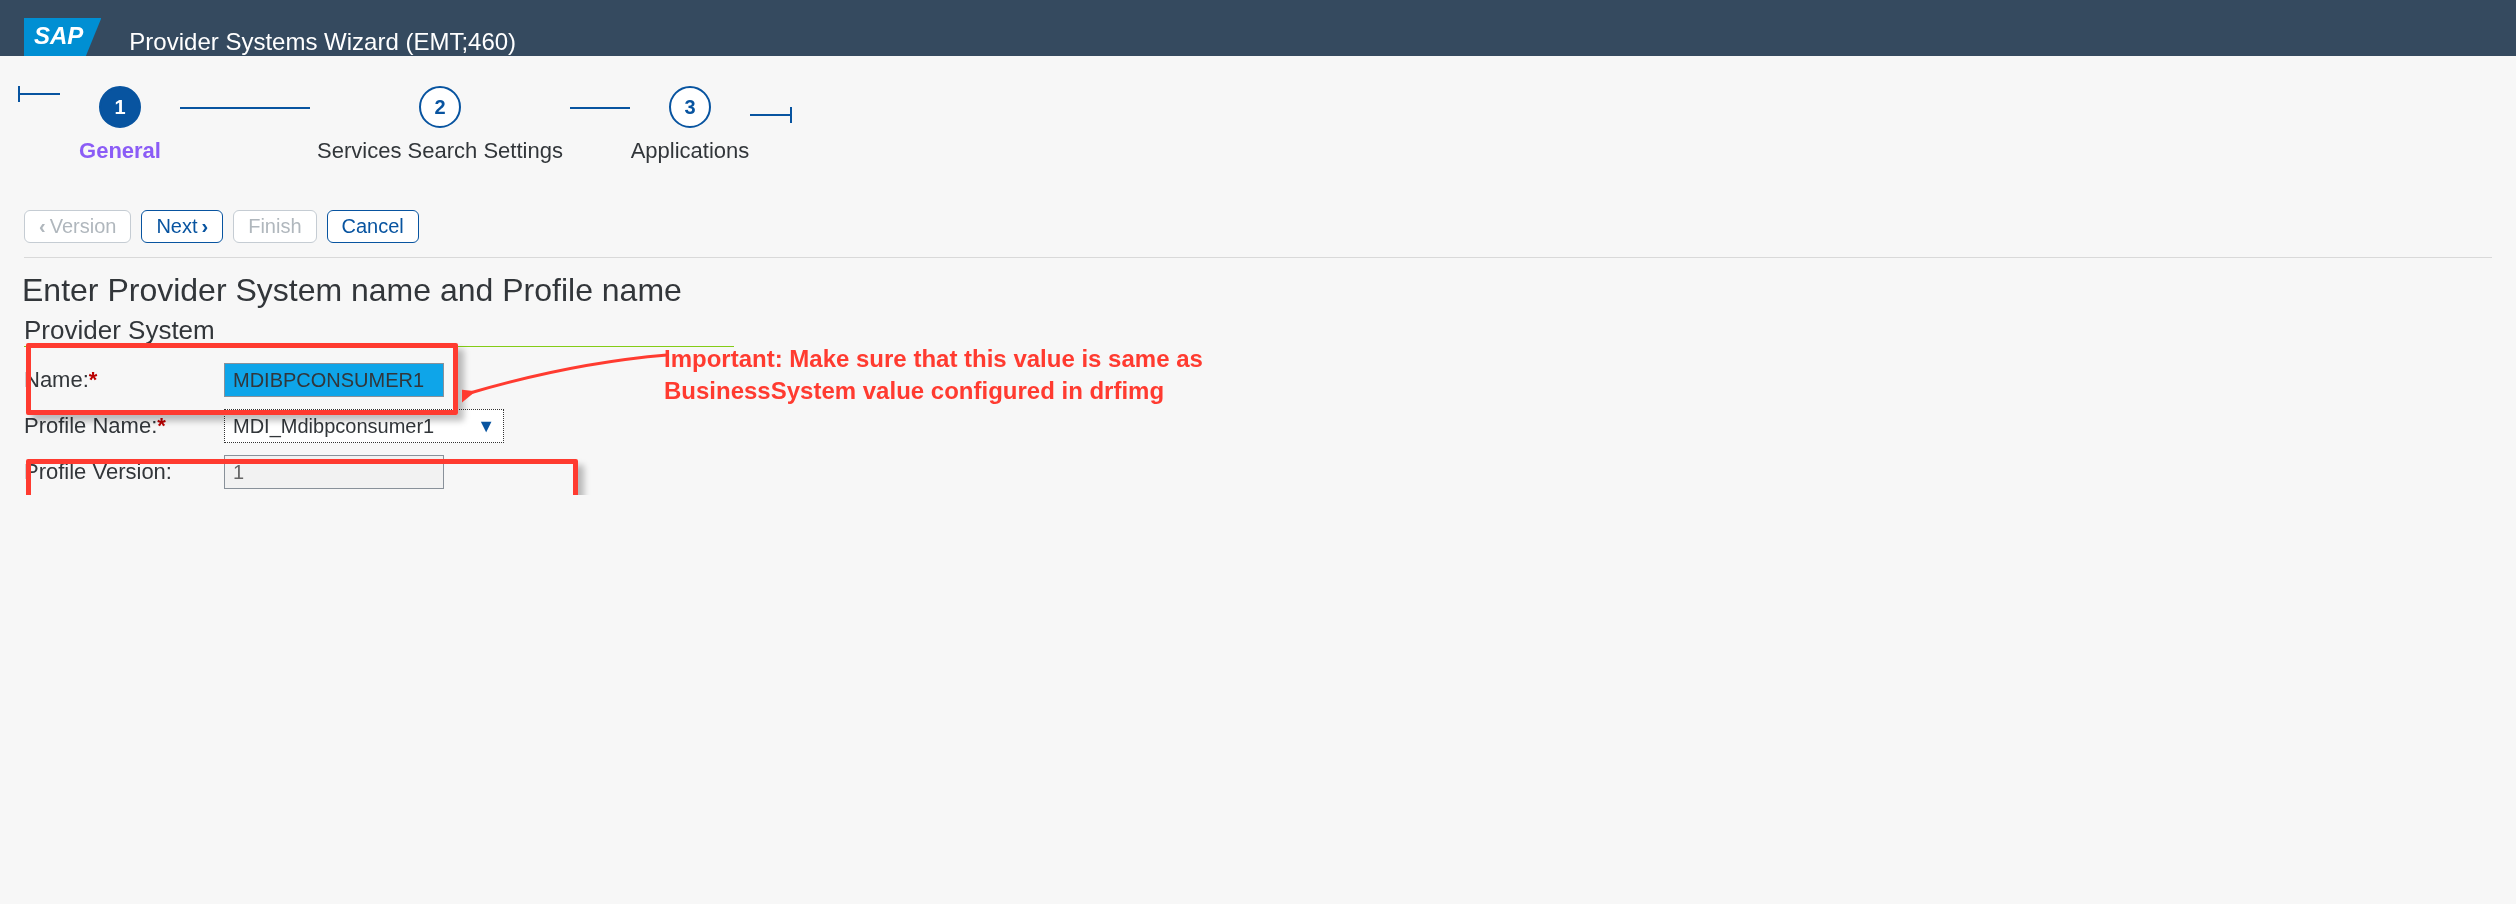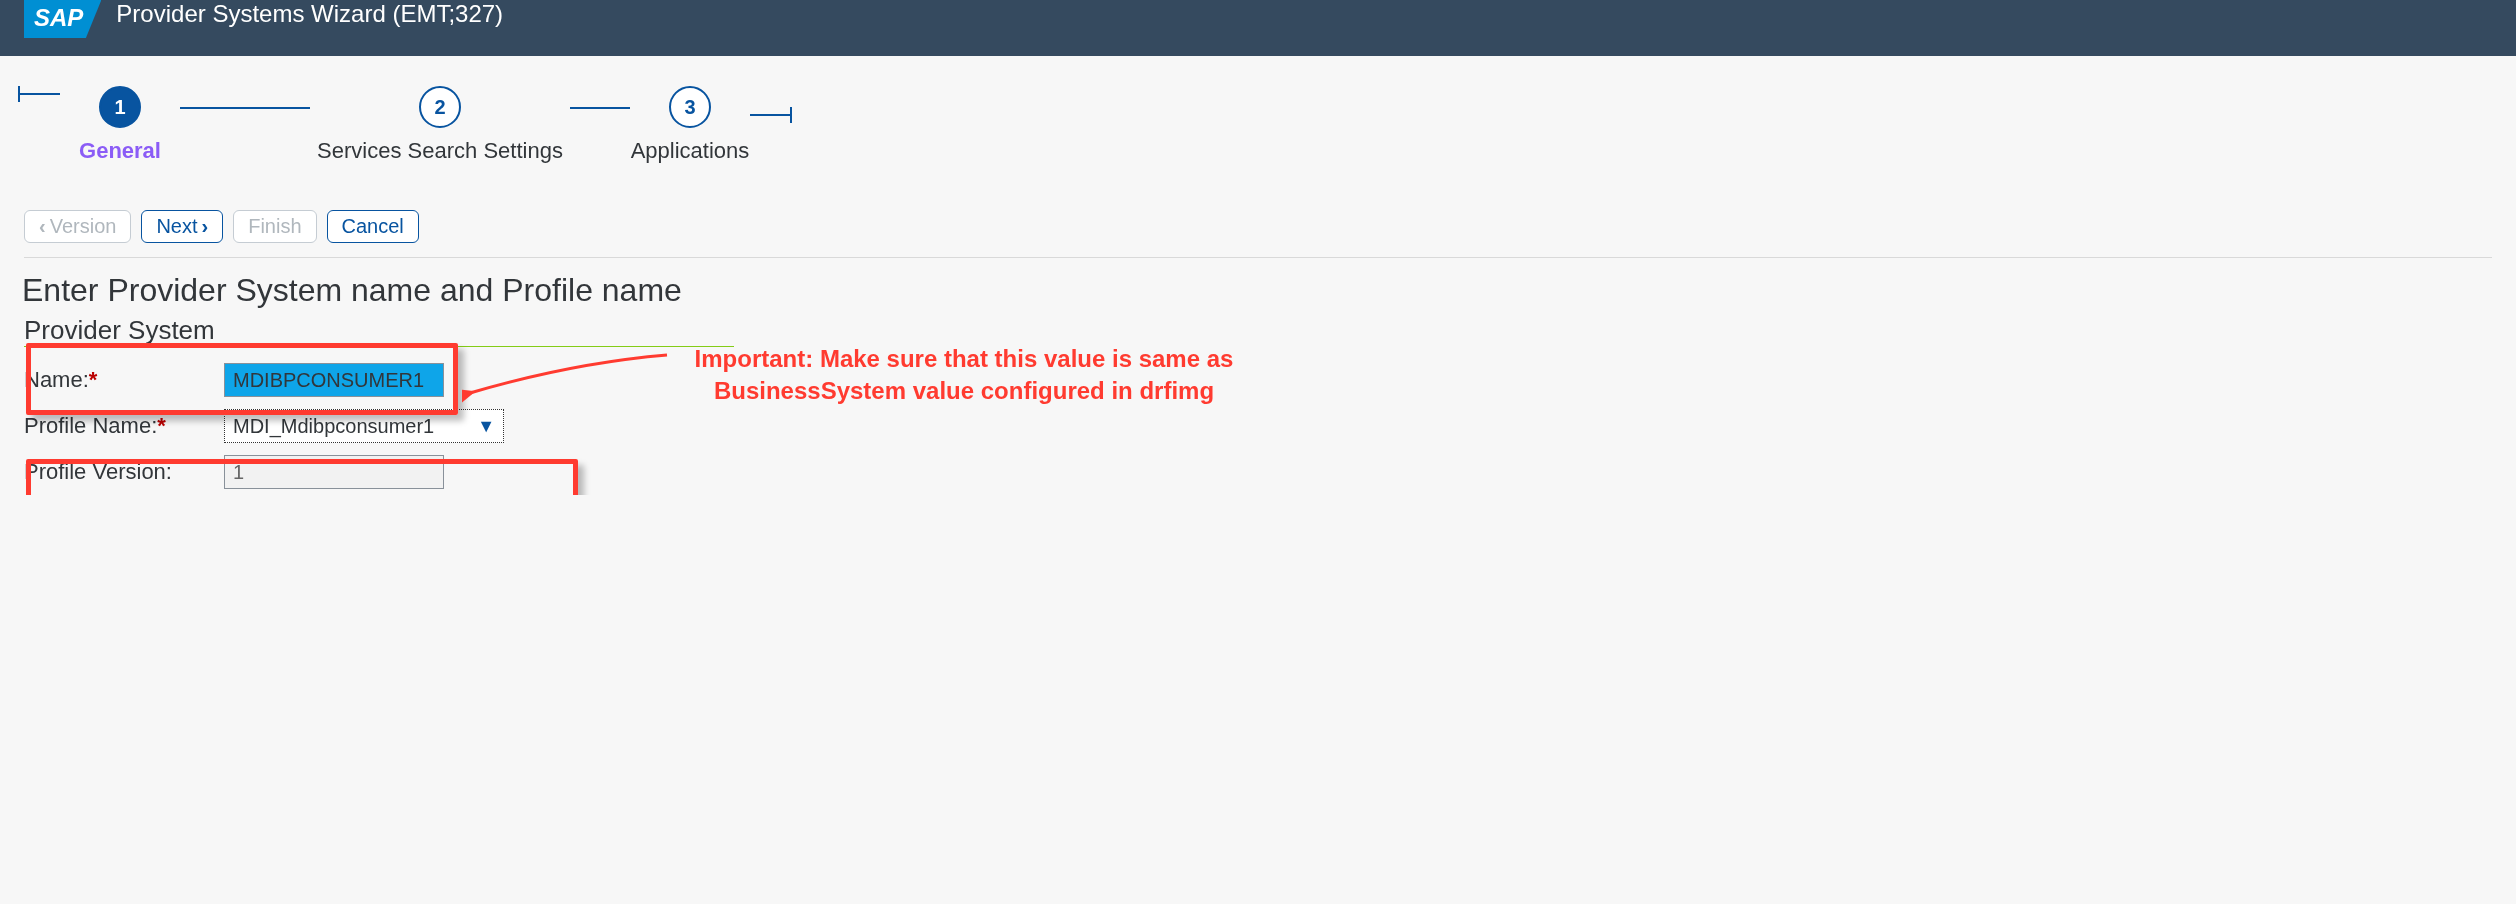--- a/index.html
+++ b/index.html
@@ -7,23 +7,23 @@
     font-family: "72", Arial, Helvetica, sans-serif;
     background: #f7f7f7;
     color: #32363a;
     width: 2516px;
   }
   .header {
     background: #354a5f;
     color: #ffffff;
     height: 56px;
     display: flex;
-    align-items: flex-start;
+    align-items: flex-end;
     padding-left: 24px;
-    gap: 15px;
+    gap: 28px;
   }
   .sap-logo {
     background: #008fd3;
     color: #fff;
     font-weight: 800;
     font-style: italic;
     font-size: 24px;
     padding: 4px 18px 6px 10px;
     letter-spacing: 0px;
     position: relative;
@@ -88,32 +88,32 @@
     border: 5px solid #ff3b30;
     box-shadow: 6px 6px 6px rgba(0,0,0,0.25);
     position: absolute; pointer-events: none;
     border-radius: 2px;
   }
   .form-wrap{ position:relative; }
 
   .annotation {
     position:absolute; left:640px; top:-14px;
     color:#ff3b30; font-weight:700; font-size:24px;
-    width:600px; text-align:center; line-height:1.35;
+    width:600px; line-height:1.35;
   }
   .arrow {
     position:absolute; pointer-events:none;
   }
 </style>
 </head>
 <body>
 
 <div class="header">
   <div class="sap-logo">SAP</div>
-  <div class="header-title">Provider Systems Wizard (EMT;327)</div>
+  <div class="header-title">Provider Systems Wizard (EMT;460)</div>
 </div>
 
 <div class="content">
 
   <div class="wizard">
     <div class="wizard-line-wrap">
       <div style="width:2px;height:16px;background:#0854a0;"></div>
       <div class="wiz-line-short"></div>
     </div>
     <div class="wiz-step">

